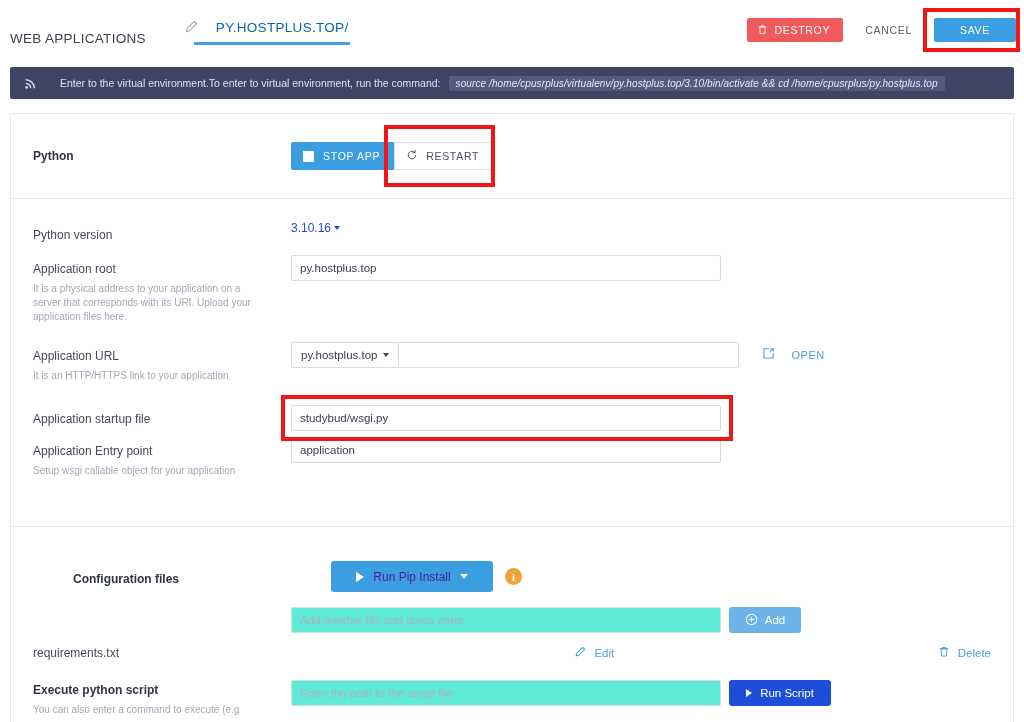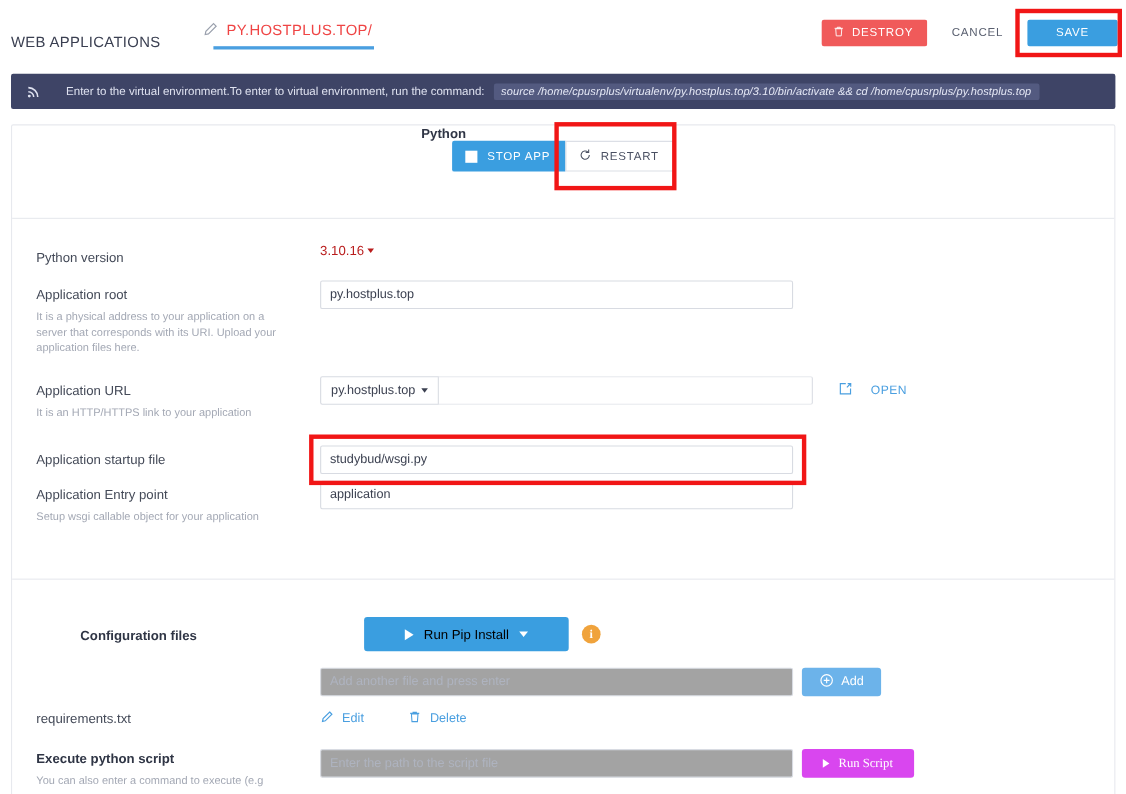--- a/index.html
+++ b/index.html
@@ -25,25 +25,25 @@
     font-size: 13.5px;
     letter-spacing: .3px;
     color: #3a3f51;
     padding-bottom: 2px;
     margin-top: 21px;
   }
   .tab {
     position: relative;
     margin-left: 36px;
     display: flex;
-    gap: 8px;
+    gap: 18px;
     padding: 6px 2px 10px 2px;
     font-size: 13.5px;
     letter-spacing: .3px;
-    color: #ef4444;
+    color: #0369a1;
   }
   .tab::after {
     content: "";
     position: absolute;
     left: 12px; right: 0; bottom: 0;
     height: 3px;
     background: #4a9fe0;
   }
   .pencil { display: inline-block; width: 14px; height: 14px; }
   .topActions {
@@ -124,21 +124,21 @@
     letter-spacing: .1px;
   }
 
   
   .card {
     margin: 14px 10px 0 10px;
     background: #fff;
     border: 1px solid #e7e9ee;
     border-radius: 2px;
   }
-  .sect { position: relative; flex-direction: column; }
+  .sect { position: relative; }
   .sect + .sect { border-top: 1px solid #e7e9ee; }
 
   .rowTitle {
     font-size: 12px;
     font-weight: bold;
     color: #2f3545;
   }
   .lbl {
     font-size: 12px;
     color: #444a58;
@@ -173,21 +173,21 @@
     border-radius: 0 2px 2px 0;
     font-family: inherit; cursor: pointer;
   }
 
   
   .s2 { padding: 22px 22px 36px 22px; }
   .frow { display: flex; align-items: flex-start; margin-bottom: 12px; position: relative; }
   .fleft { width: 258px; flex: 0 0 258px; padding-top: 4px; }
   .fright { flex: 1; position: relative; display: flex; align-items: flex-start; }
   .verLink {
-    font-size: 12px; color: #b91c1c; cursor: pointer;
+    font-size: 12px; color: #1d4ed8; cursor: pointer;
     display: inline-flex; align-items: center; gap: 3px;
   }
   .caret {
     width: 0; height: 0;
     border-left: 3.5px solid transparent;
     border-right: 3.5px solid transparent;
     border-top: 4px solid currentColor;
     display: inline-block;
   }
   input.txt {
@@ -228,69 +228,69 @@
     font-size: 11px; letter-spacing: .5px;
     color: #4a9fe0; cursor: pointer;
   }
 
   
   .s3 { padding: 34px 22px 10px 22px; }
   .cfgRow { display: flex; align-items: flex-start; margin-left: 40px; }
   .cfgLeft { width: 258px; flex: 0 0 258px; }
   .btnPip {
     display: flex; align-items: center; justify-content: center; gap: 9px;
-    background: #3a9ee0; color: #000000; border: none;
-    width: 186px; height: 31px;
+    background: #3a9ee0; color: #4c1d95; border: none;
+    width: 162px; height: 31px;
     border-radius: 3px;
     font-size: 12px;
     font-family: inherit; cursor: pointer;
   }
   .infoDot {
     width: 17px; height: 17px; border-radius: 50%;
     background: #f0a33c; color: #fff;
     display: inline-flex; align-items: center; justify-content: center;
     font-size: 11px; font-weight: bold;
     margin-left: 12px; margin-top: 7px;
     font-family: "Liberation Serif", serif;
     cursor: pointer;
   }
   .addRow { display: flex; align-items: center; margin-top: 15px; }
   .addInput {
     height: 26px; width: 430px;
     border: 1px solid #d8dbe2; border-radius: 2px;
     padding: 0 8px;
     font-family: inherit; font-size: 11.5px;
-    color: #3b4050; background: #a3a3a3; outline: none;
+    color: #3b4050; background: #5eead4; outline: none;
   }
   .addInput::placeholder { color: #aeb3bf; }
   .btnAdd {
     display: flex; align-items: center; justify-content: center; gap: 7px;
     margin-left: 8px;
     width: 72px; height: 26px;
     background: #6cb3ea; color: #fff; border: none;
     border-radius: 3px; font-size: 11.5px;
     font-family: inherit; cursor: pointer;
   }
-  .fileRow { display: flex; align-items: center; margin-top: 12px; }
+  .fileRow { display: flex; align-items: center; margin-top: 12px; justify-content: space-between; }
   .fileName { width: 258px; flex: 0 0 258px; font-size: 12px; color: #444a58; }
   .actLink {
     display: inline-flex; align-items: center; gap: 8px;
     color: #4a9fe0; font-size: 11.5px; cursor: pointer;
   }
   .actLink + .actLink { margin-left: 40px; }
 
   .execRow { display: flex; align-items: flex-start; margin-top: 20px; }
   .execLeft { width: 258px; flex: 0 0 258px; }
   .btnRun {
     display: flex; align-items: center; justify-content: center; gap: 8px;
     margin-left: 8px;
     width: 102px; height: 26px;
-    background: #d946ef; color: #fff; border: none;
+    background: #1d4ed8; color: #fff; border: none;
     border-radius: 3px; font-size: 11.5px;
-    font-family: Liberation Serif, serif; cursor: pointer;
+    font-family: Liberation Sans, sans-serif; cursor: pointer;
   }
   .tri {
     width: 0; height: 0;
     border-top: 5px solid transparent;
     border-bottom: 5px solid transparent;
     border-left: 8px solid #fff;
     display: inline-block;
   }
   .triSm {
     width: 0; height: 0;

